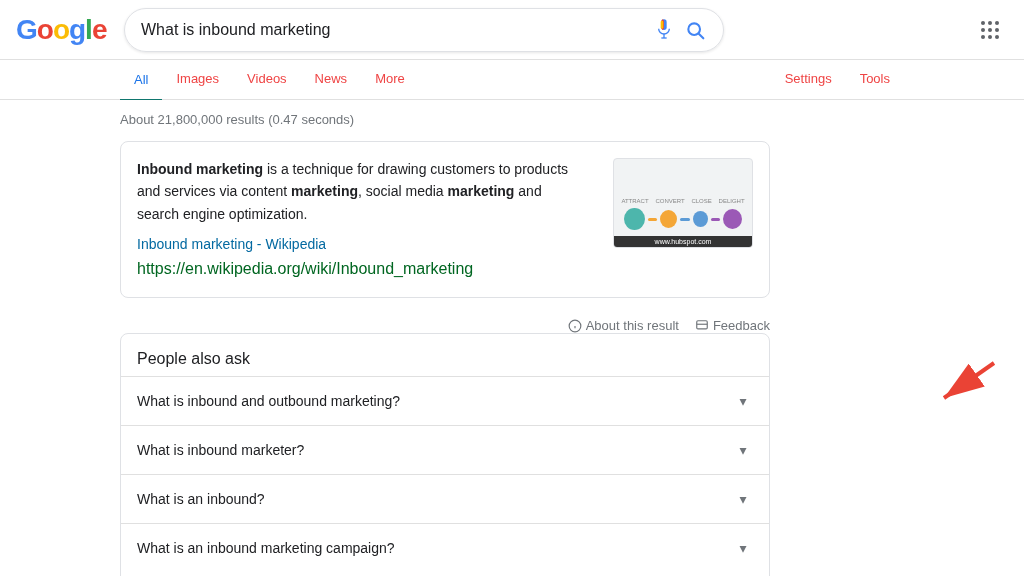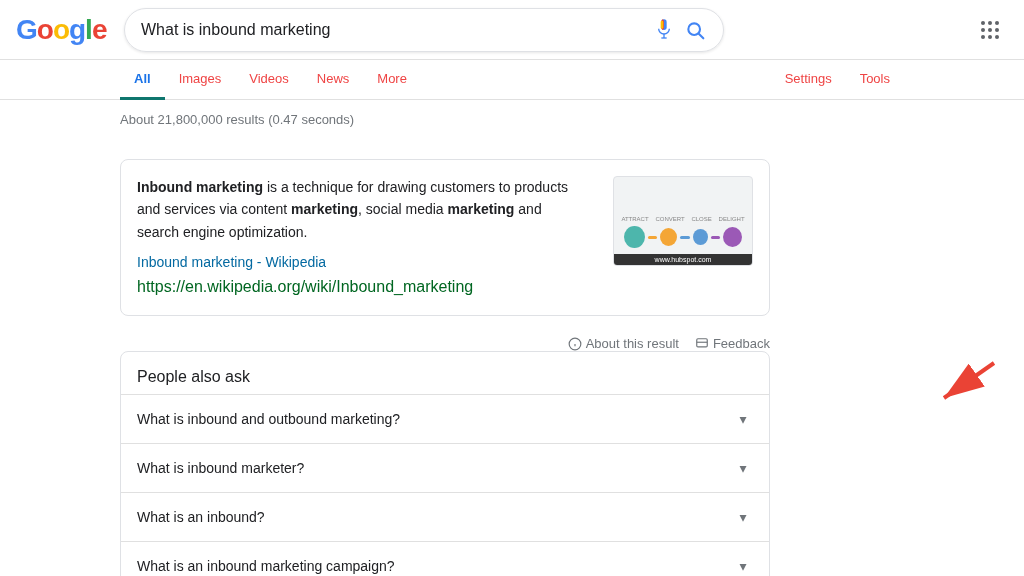--- a/index.html
+++ b/index.html
@@ -107,22 +107,22 @@
       display: flex;
       align-items: center;
       font-size: 13px;
       color: #ef4444;
       cursor: pointer;
       border-bottom: 3px solid transparent;
       text-decoration: none;
     }
     .nav-tab.active {
       color: #1a73e8;
-      border-bottom: 3px solid #0f766e;
-      font-weight: 700;
+      border-bottom: 1px solid #0f766e;
+      font-weight: 400;
     }
     .nav-right {
       margin-left: auto;
       display: flex;
       gap: 0;
     }
 
     
     .main {
       display: flex;
@@ -130,21 +130,21 @@
       max-width: 900px;
     }
     .content {
       flex: 1;
       max-width: 650px;
     }
 
     .results-count {
       font-size: 13px;
       color: #70757a;
-      margin-bottom: 32px;
+      margin-bottom: 14px;
     }
 
     
     .featured-snippet {
       border: 1px solid #dfe1e5;
       border-radius: 8px;
       padding: 16px;
       margin-bottom: 16px;
       display: flex;
       gap: 28px;

